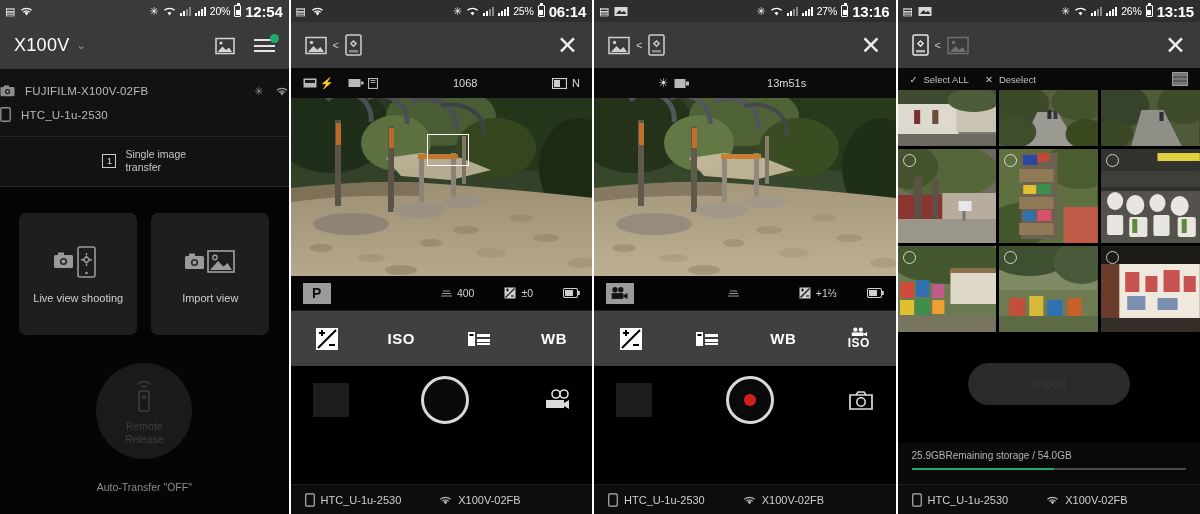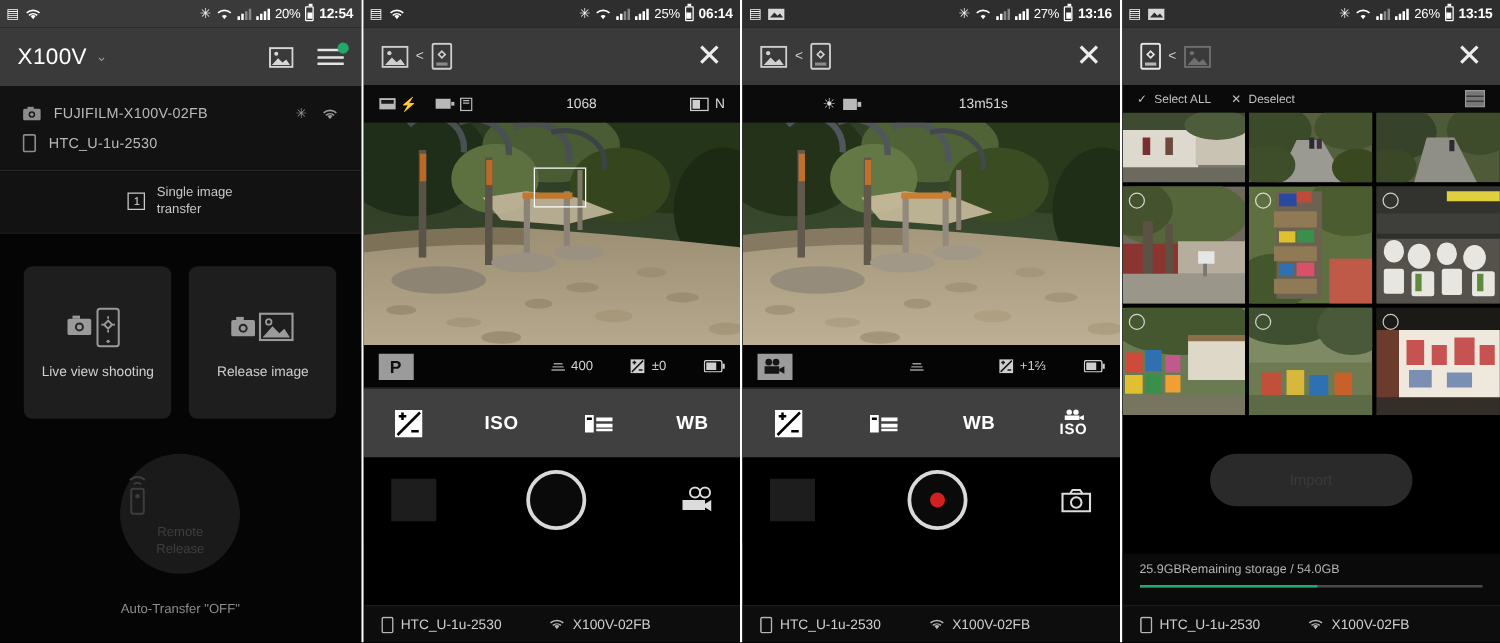--- a/index.html
+++ b/index.html
@@ -23,21 +23,21 @@
     height:22px; background:#3a3a3a;
     display:flex; align-items:center;
     padding:0 6px 0 5px; font-size:10.5px; color:#fff;
     gap:3px;
   }
   .statusbar.dark { background:#2e2e2e; }
   .sb-left { display:flex; align-items:center; gap:5px; }
   .sb-right { margin-left:auto; display:flex; align-items:center; gap:4px; }
   .sb-ico { display:inline-block; line-height:1; font-size:11px; opacity:.95; }
   .sb-pct { font-size:10.5px; font-weight:normal; letter-spacing:-.2px;}
-  .sb-time { font-size:11px; font-weight:bold; letter-spacing:-.2px;}
+  .sb-time { font-size:15px; font-weight:bold; letter-spacing:-.2px;}
   .batt { width:7px; height:12px; border:1.3px solid #fff; border-radius:1px; position:relative; display:inline-block;}
   .batt::before{content:"";position:absolute;top:-3px;left:1.6px;width:3px;height:2px;background:#fff;}
   .batt::after{content:"";position:absolute;left:0.6px;right:0.6px;bottom:0.6px;height:55%;background:#fff;}
   .bars { display:inline-flex; align-items:flex-end; gap:1px; height:10px;}
   .bars i { width:2px; background:#fff; display:block;}
   .bars i:nth-child(1){height:3px;} .bars i:nth-child(2){height:5px;}
   .bars i:nth-child(3){height:7px;} .bars i:nth-child(4){height:9px;}
   .bars.half i:nth-child(3),.bars.half i:nth-child(4){background:#888;}
 
   
@@ -49,21 +49,21 @@
   .chev { margin-left:7px; font-size:11px; color:#9a9a9a; }
   .p1-hdr-right { margin-left:auto; display:flex; align-items:center; gap:19px; }
   .hamburger { position:relative; width:21px; height:15px; }
   .hamburger i { position:absolute; left:0; height:2px; background:#e4e4e4; }
   .hamburger i:nth-child(1){top:1px;width:21px;}
   .hamburger i:nth-child(2){top:6.5px;width:21px;}
   .hamburger i:nth-child(3){top:12px;width:21px;}
   .green-dot { position:absolute; top:-4px; right:-4px; width:9px; height:9px; border-radius:50%; background:#23a86a;}
 
   .p1-devices { background:#121212; padding:11px 0 9px 0; }
-  .dev-row { display:flex; align-items:center; padding:5px 18px; gap:10px; }
+  .dev-row { display:flex; align-items:center; padding:5px 0; gap:10px; }
   .dev-name { font-size:11.5px; color:#b9b9b9; letter-spacing:.2px;}
   .dev-right { margin-left:auto; display:flex; gap:11px; align-items:center; color:#9a9a9a;}
   .sep { height:1px; background:#262626; }
 
   .single-transfer {
     background:#121212; display:flex; align-items:center; justify-content:center;
     gap:9px; padding:11px 0 12px 0;
   }
   .st-label { font-size:10.5px; color:#c7c7c7; line-height:1.25; }
   .num-box { width:14px;height:14px;border:1.4px solid #c9c9c9;display:flex;
@@ -73,21 +73,21 @@
   .cards { display:flex; gap:14px; justify-content:center; }
   .card {
     width:118px; height:122px; background:#1e1e1e; border-radius:7px;
     display:flex; flex-direction:column; align-items:center; justify-content:center;
     gap:13px;
   }
   .card-label { font-size:11px; color:#cfcfcf; }
   .remote-wrap { display:flex; flex-direction:column; align-items:center; margin-top:28px; }
   .remote-circle {
     width:96px;height:96px;border-radius:50%;background:#1a1a1a;
-    display:flex;flex-direction:column;justify-content:center;gap:4px;
+    display:flex;flex-direction:column;align-items:center;justify-content:center;gap:4px;
   }
   .remote-label { font-size:10.5px; color:#3e3e3e; text-align:center; line-height:1.25;}
   .auto-transfer { margin-top:22px; text-align:center; font-size:10.5px; color:#8d8d8d;}
 
   
   .rp-header { height:46px; background:#3a3a3a; display:flex; align-items:center; padding:0 14px;}
   .rp-icons { display:flex; align-items:center; gap:6px; }
   .arrow { font-size:11px; color:#d0d0d0; }
   .close-x { margin-left:auto; font-size:25px; line-height:1; color:#ededed; font-weight:300;}
 
@@ -126,21 +126,21 @@
     display:flex;align-items:center;justify-content:center;
   }
   .rec-dot { width:12px;height:12px;border-radius:50%;background:#d22020;}
 
   .rp-footer {
     position:absolute; bottom:0; left:0; right:0; height:30px;
     background:#0d0d0d; border-top:1px solid #1c1c1c;
     display:flex; align-items:center; gap:8px; padding:0 14px; font-size:11px; color:#cfcfcf;
   }
   .rp-footer .grp { display:flex; align-items:center; gap:6px; }
-  .rp-footer .grp.second { margin-left:30px; }
+  .rp-footer .grp.second { margin-left:30px;align-items:flex-end; }
 
   
   .p4-toggle { height:32px; display:flex; align-items:center; justify-content:center; background:#0a0a0a;}
   .seg { display:flex; border:1px solid #4a4a4a; border-radius:3px; overflow:hidden; }
   .seg div { padding:5px 14px; font-size:10.5px; display:flex; align-items:center; gap:6px;}
   .seg .on { color:#f2f2f2; }
   .seg .off { color:#6e6e6e; border-left:1px solid #4a4a4a; }
   .p4-selbar { height:22px; display:flex; align-items:center; gap:6px; padding:0 12px;
     font-size:9.5px; color:#c2c2c2; background:#0a0a0a;}
   .p4-selbar .sp { margin-left:10px; }
@@ -272,21 +272,21 @@
       <div class="card">
         <svg width="52" height="34" viewBox="0 0 52 34">
           <rect x="1" y="11" width="19" height="13" rx="1.5" fill="#9a9a9a"></rect>
           <rect x="5" y="8.5" width="6" height="2.5" fill="#9a9a9a"></rect>
           <circle cx="10.5" cy="17.5" r="3.6" fill="#262626"></circle>
             <circle cx="10.5" cy="17.5" r="2" fill="#9a9a9a"></circle>
           <rect x="24" y="6" width="26" height="21" stroke="#9a9a9a" stroke-width="1.7" fill="none"></rect>
           <circle cx="31" cy="12.5" r="2.2" stroke="#9a9a9a" stroke-width="1.4" fill="none"></circle>
           <path d="M26 25l8-9 5.5 5.5 4-3.5 4.5 7z" fill="#9a9a9a"></path>
         </svg>
-        <span class="card-label">Release image</span>
+        <span class="card-label">Import view</span>
       </div>
     </div>
 
     <div class="remote-wrap">
       <div class="remote-circle">
         <svg width="28" height="40" viewBox="0 0 28 40">
           <path d="M8 8a8.5 8.5 0 0112 0" stroke="#3c3c3c" stroke-width="1.6" fill="none"></path>
           <path d="M11 11.5a4.2 4.2 0 016 0" stroke="#3c3c3c" stroke-width="1.5" fill="none"></path>
           <rect x="9" y="15" width="10" height="20" rx="1.6" stroke="#3c3c3c" stroke-width="1.6" fill="none"></rect>
           <circle cx="14" cy="21" r="1.8" fill="#3c3c3c"></circle>

